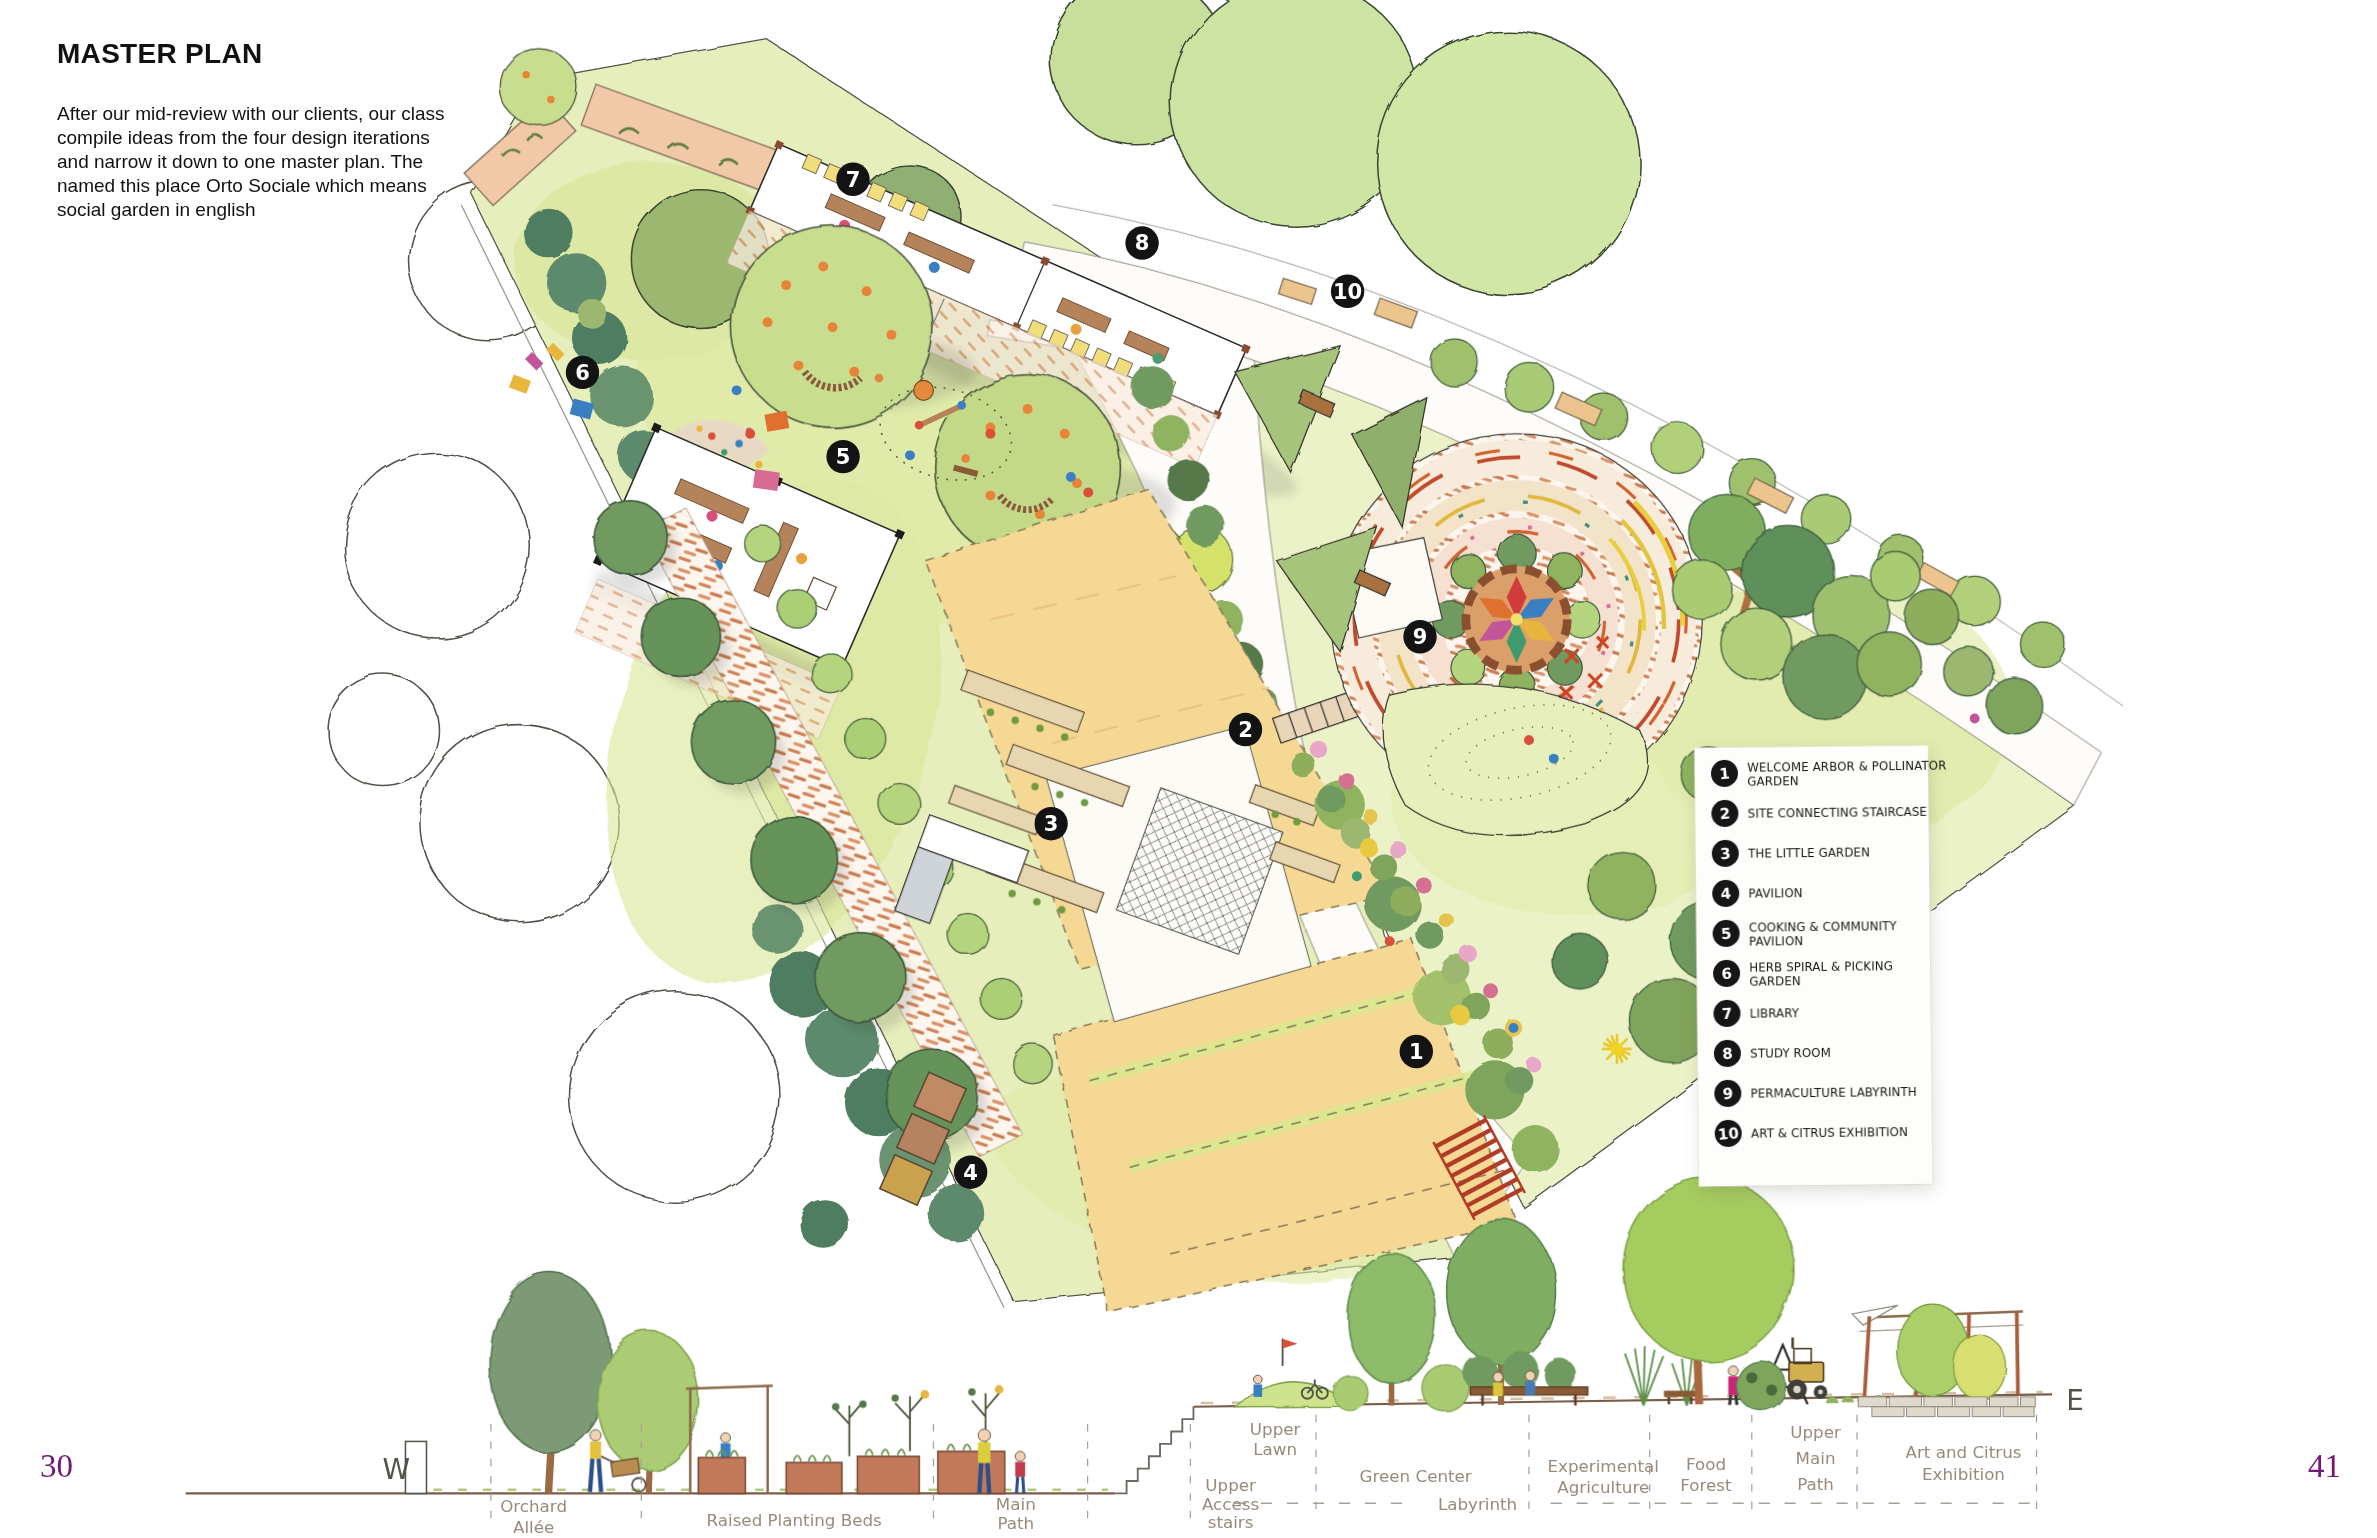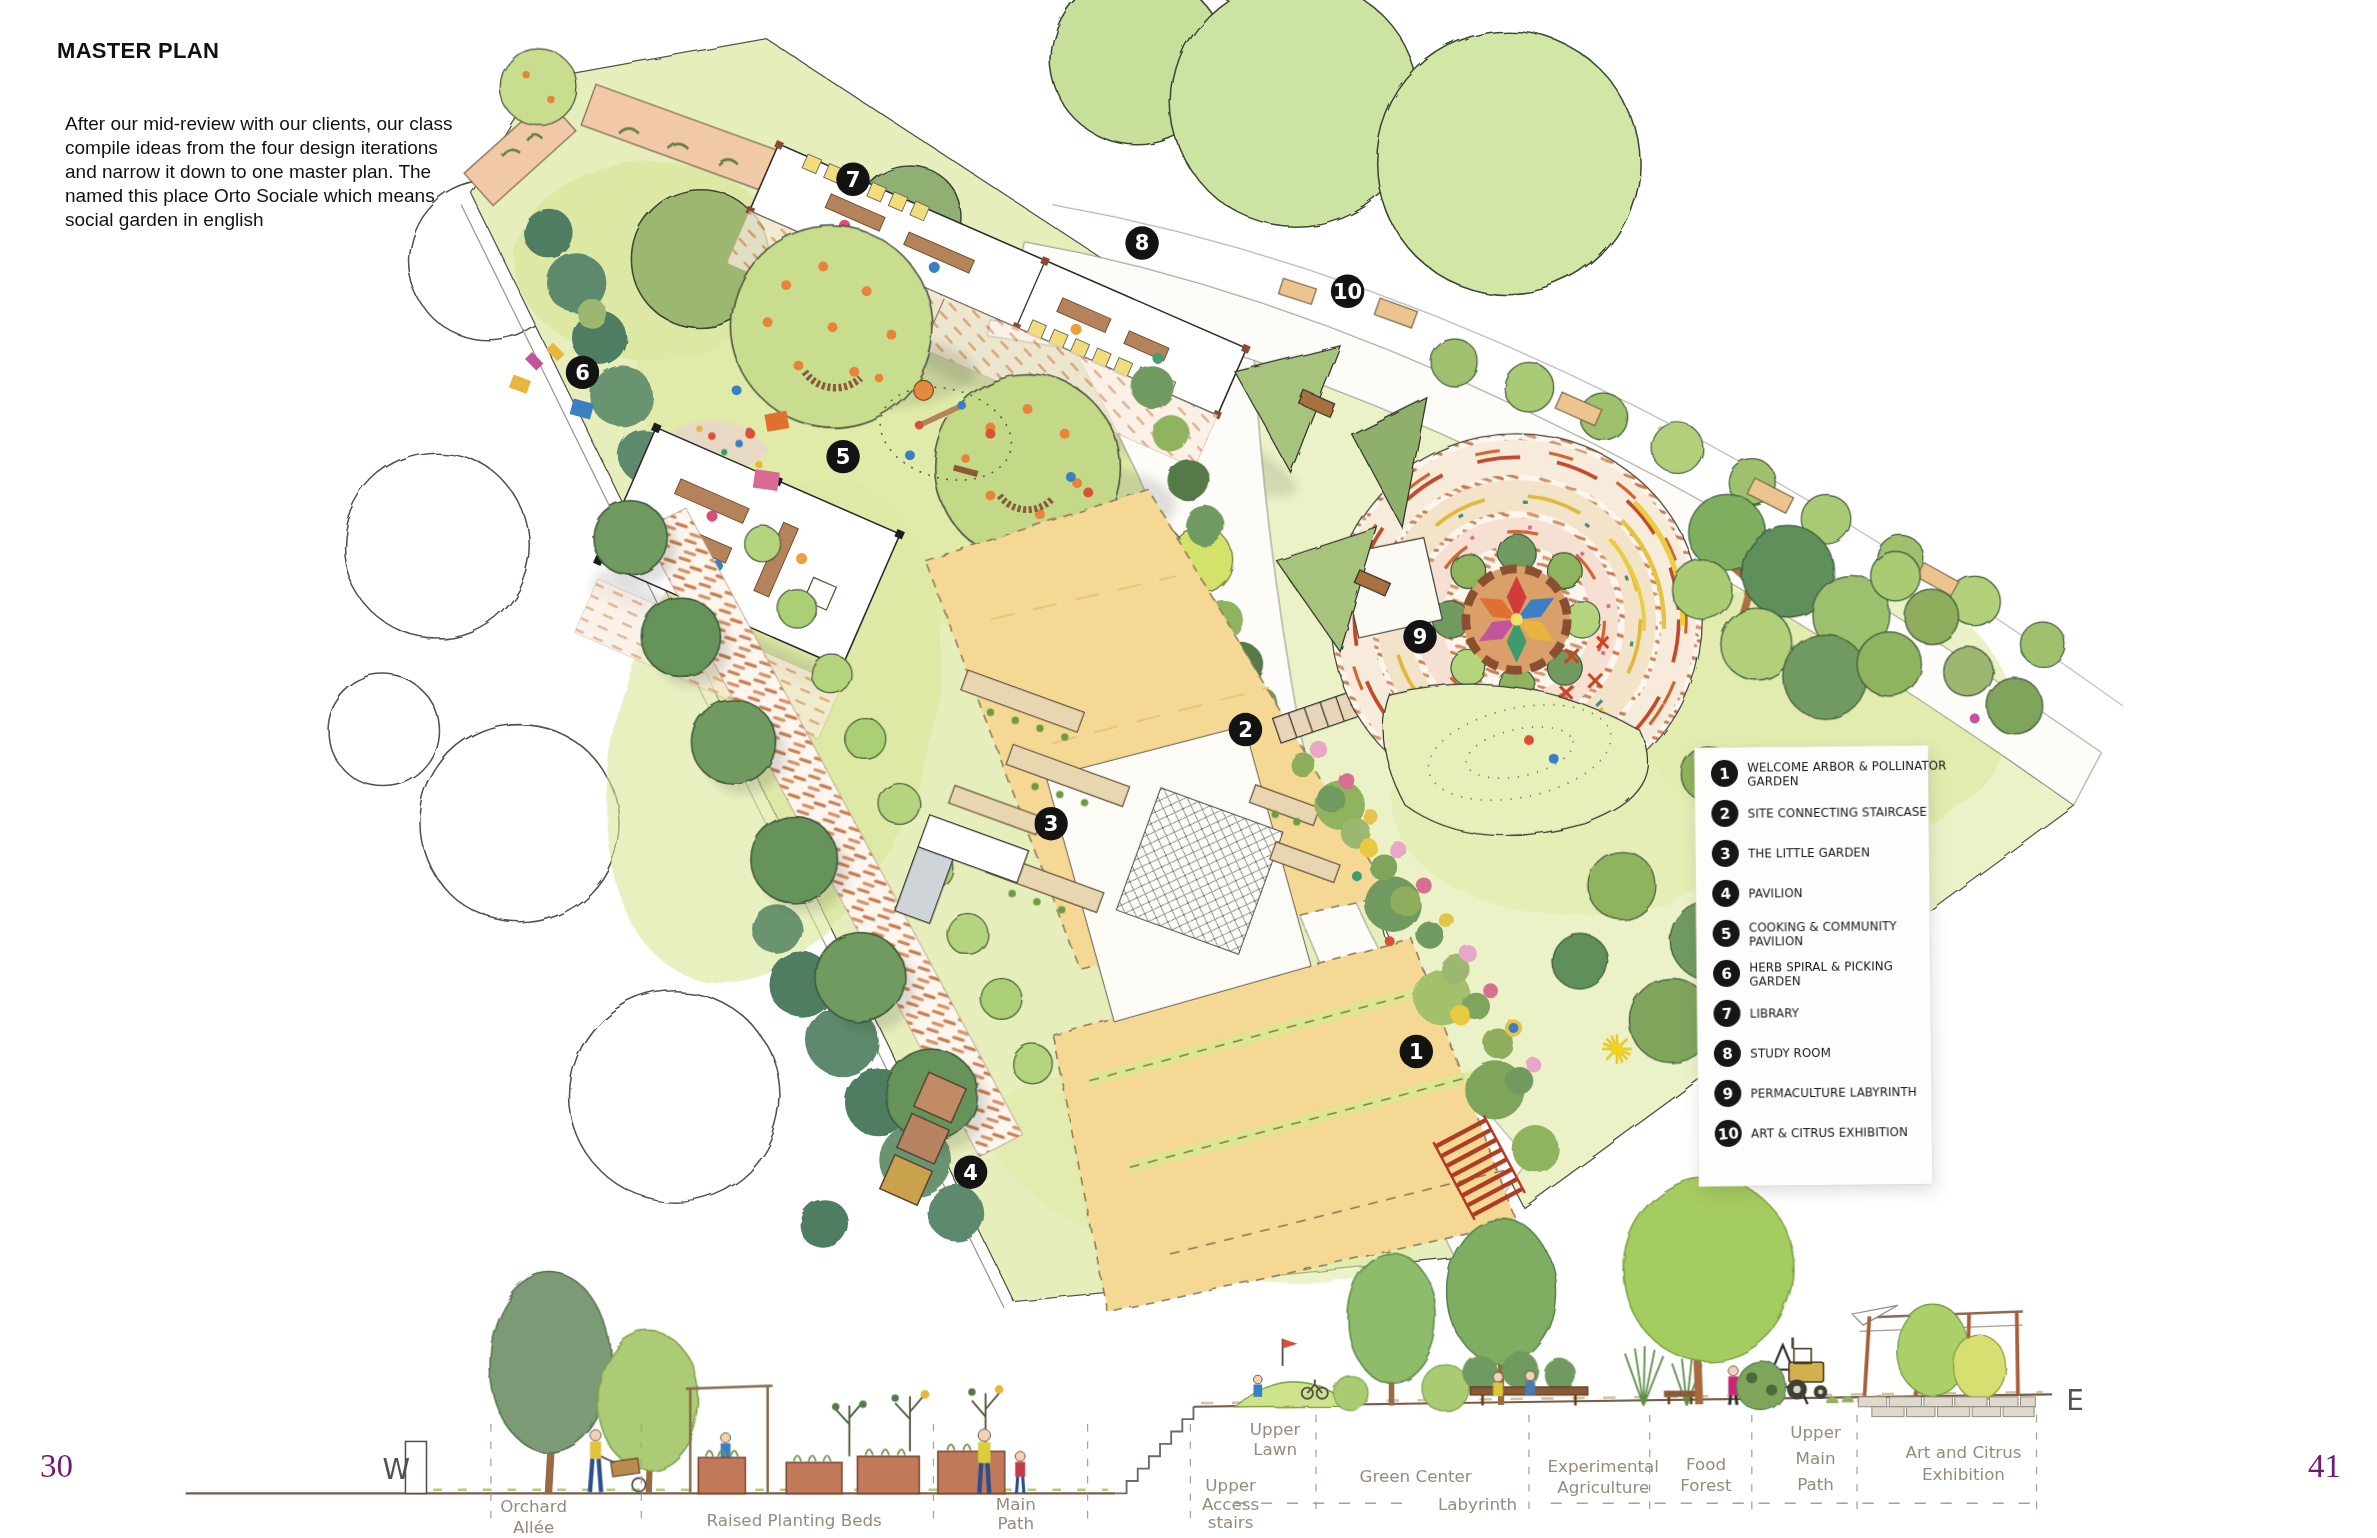--- a/index.html
+++ b/index.html
@@ -1,22 +1,22 @@
 <!DOCTYPE html>
 <html style="font-size:10px"><head>
 <meta charset="utf-8">
 <style>
   html,body{margin:0;padding:0;background:#e9e9e9;}
   .page{position:relative;width:2377px;height:1539px;background:#ffffff;overflow:hidden;
         font-family:"Liberation Sans",sans-serif;}
   .page svg{position:absolute;left:0;top:0;}
   
   .titleblock{position:absolute;left:57px;top:38px;width:409px;color:#111;}
-  .titleblock h1{font-size:22px;font-weight:bold;letter-spacing:0.3px;margin:0 0 48px 0;}
-  .titleblock p{font-size:19px;line-height:24px;margin:8px;}
+  .titleblock h1{font-size:28px;font-weight:bold;letter-spacing:0.3px;margin:0 0 32px 0;}
+  .titleblock p{font-size:19px;line-height:24px;margin:0;}
   
   .legend{position:absolute;left:1697px;top:747px;width:233px;height:438px;background:#fdfdfc;
           transform:rotate(-.6deg);box-shadow:1.9px 6.2px 16px rgba(70,65,50,.18),0 0 0 0.6px #f0efeb;
           padding:12.4px 0 0 16px;box-sizing:border-box;}
   .lrow{display:flex;gap:9.3px;align-items:flex-start;margin-bottom:13px;height:27px;}
   .lnum{flex:0 0 27px;width:27px;height:27px;border-radius:50%;background:#161616;color:#fff;
         display:flex;align-items:center;justify-content:center;font-size:15px;font-weight:bold;
         font-family:"DejaVu Sans",sans-serif;transform:rotate(-4deg);}
   .llab{font-family:"DejaVu Sans",sans-serif;font-size:11.8px;line-height:14.2px;color:#191713;
         letter-spacing:0.1px;white-space:nowrap;padding-top:0.6px;font-weight:500;}

